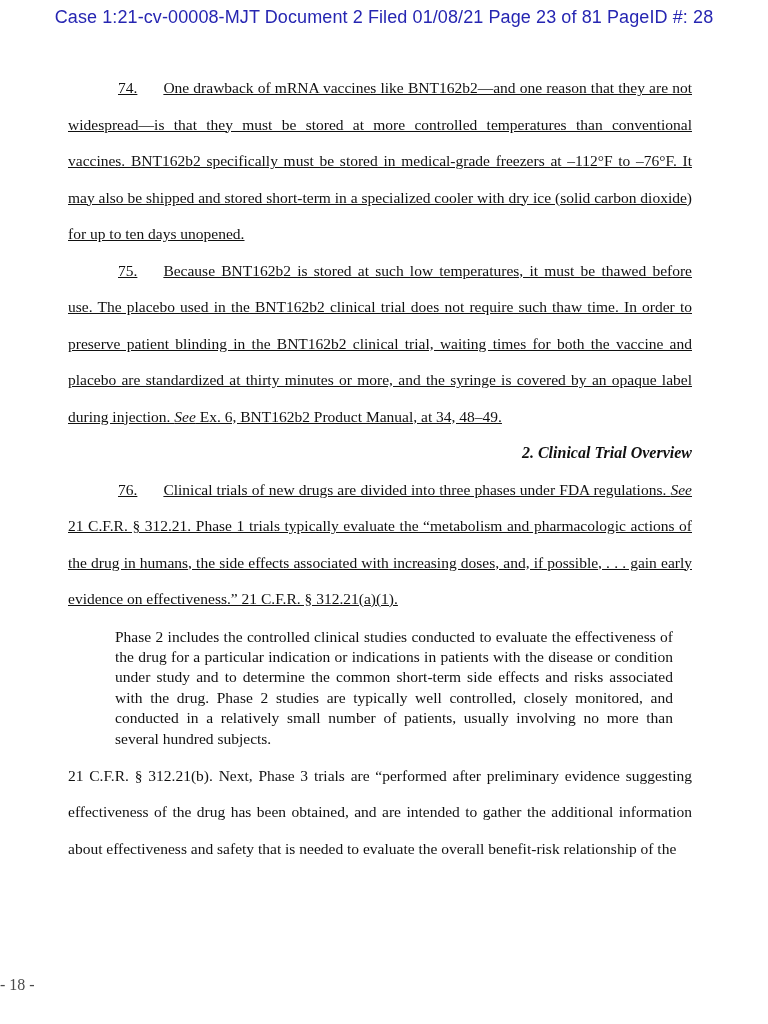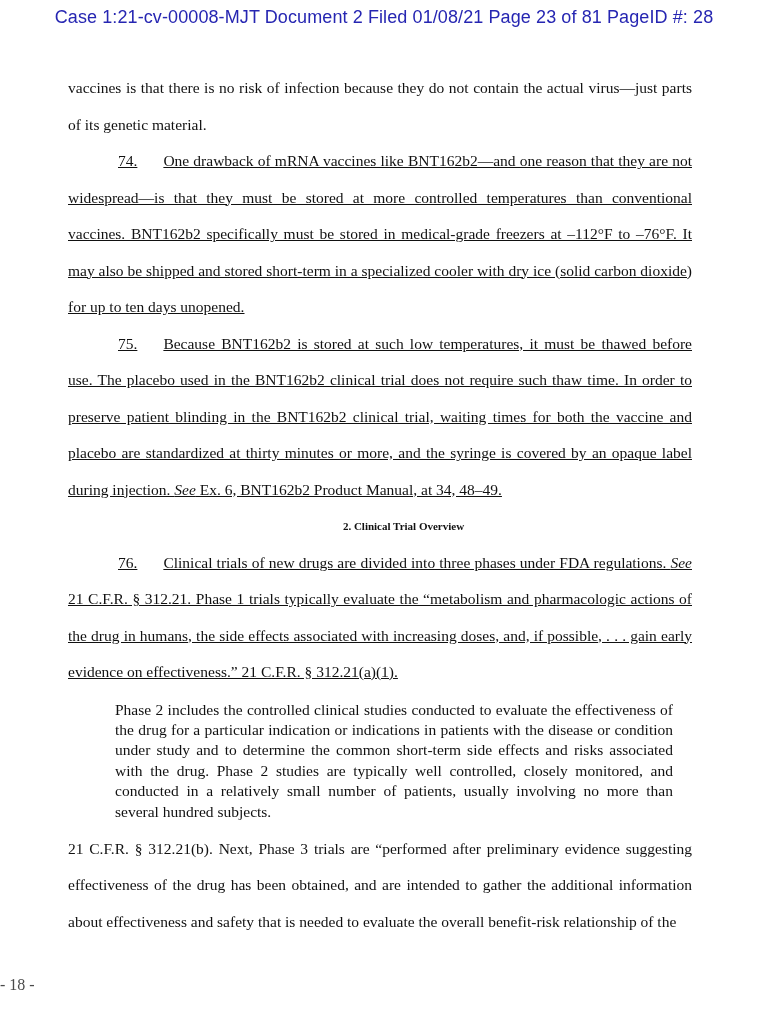--- a/index.html
+++ b/index.html
@@ -33,24 +33,25 @@
   .para {
     margin: 0;
     font-size: 15.5px;
     line-height: 36.5px;
     text-align: justify;
   }
   .para.numbered { text-indent: 50px; text-decoration: underline; }
   .tab { display: inline-block; width: 26px; }
   .heading {
     margin: 0 0 0 47px;
-    font-size: 11px;
+    font-size: 16px;
     line-height: 36.5px;
     font-weight: bold;
-    text-align: center;
+    text-align: right;
+    font-style: italic;
   }
   .blockquote {
     margin: 9px 19px 9px 47px;
     font-size: 15.5px;
     line-height: 20.4px;
     text-align: justify;
   }
   .page-footer {
     position: absolute;
     bottom: 30px;
@@ -59,21 +60,20 @@
     font-size: 16px;
     color: #4a4a4a;
   }
 </style>
 </head>
 <body>
 
 <div class="ecf-header" style="color: rgb(38, 38, 178);">Case 1:21-cv-00008-MJT Document 2 Filed 01/08/21 Page 23 of 81 PageID #: 28</div>
 
 <div class="doc-body">
-    <p class="para"><span>vaccines is that there is no risk of infection because they do not contain the actual virus—just parts of its genetic material.</span></p>
     <p class="para numbered"><span>74.</span><span class="tab"></span><span>One drawback of mRNA vaccines like BNT162b2—and one reason that they are not widespread—is that they must be stored at more controlled temperatures than conventional vaccines. BNT162b2 specifically must be stored in medical-grade freezers at –112°F to –76°F. It may also be shipped and stored short-term in a specialized cooler with dry ice (solid carbon dioxide) for up to ten days unopened.</span></p>
     <p class="para numbered"><span>75.</span><span class="tab"></span><span>Because BNT162b2 is stored at such low temperatures, it must be thawed before use. The placebo used in the BNT162b2 clinical trial does not require such thaw time. In order to preserve patient blinding in the BNT162b2 clinical trial, waiting times for both the vaccine and placebo are standardized at thirty minutes or more, and the syringe is covered by an opaque label during injection. </span><span style="font-style: italic;">See</span><span> Ex. 6, BNT162b2 Product Manual, at 34, 48–49.</span></p>
     <p class="heading"><span style="font-weight: bold;">2. Clinical Trial Overview</span></p>
     <p class="para numbered"><span>76.</span><span class="tab"></span><span>Clinical trials of new drugs are divided into three phases under FDA regulations. </span><span style="font-style: italic;">See</span><span> 21 C.F.R. § 312.21. Phase 1 trials typically evaluate the “metabolism and pharmacologic actions of the drug in humans, the side effects associated with increasing doses, and, if possible, . . . gain early evidence on effectiveness.” 21 C.F.R. § 312.21(a)(1).</span></p>
     <div class="blockquote"><span>Phase 2 includes the controlled clinical studies conducted to evaluate the effectiveness of the drug for a particular indication or indications in patients with the disease or condition under study and to determine the common short-term side effects and risks associated with the drug. Phase 2 studies are typically well controlled, closely monitored, and conducted in a relatively small number of patients, usually involving no more than several hundred subjects.</span></div>
     <p class="para"><span>21 C.F.R. § 312.21(b). Next, Phase 3 trials are “performed after preliminary evidence suggesting effectiveness of the drug has been obtained, and are intended to gather the additional information about effectiveness and safety that is needed to evaluate the overall benefit-risk relationship of the</span></p>
   </div>
 
 <div class="page-footer">- 18 -</div>
 

